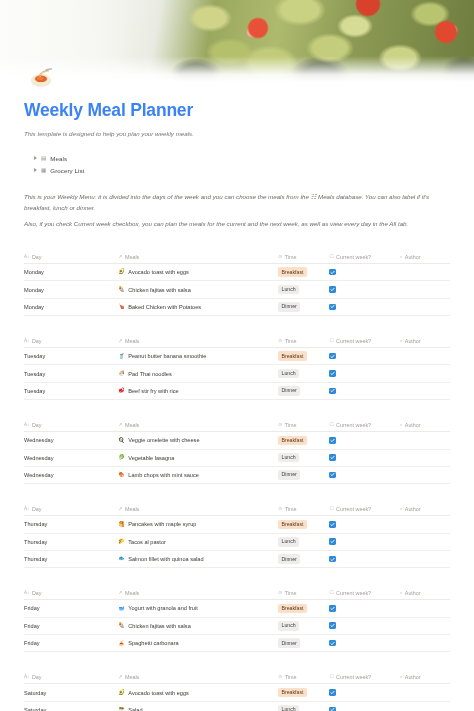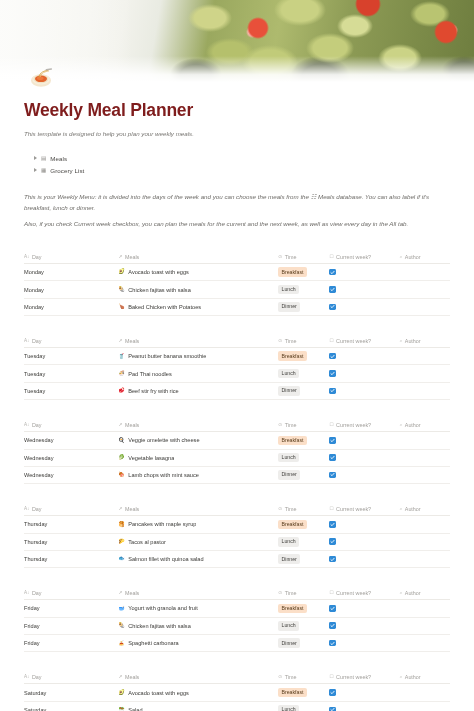--- a/index.html
+++ b/index.html
@@ -79,21 +79,21 @@
   
   .content {
     padding: 0 24px;
     padding-top: 18px;
   }
   h1.title {
     font-size: 17.5px;
     font-weight: 700;
     letter-spacing: -0.2px;
     margin: 0 0 8px 0;
-    color: #7f1d1d;
+    color: #3b82f6;
     line-height: 1.2;
   }
   .subtitle {
     font-size: 6.2px;
     font-style: italic;
     color: #787672;
     margin: 0 0 14px 0;
     line-height: 1.5;
   }
 

